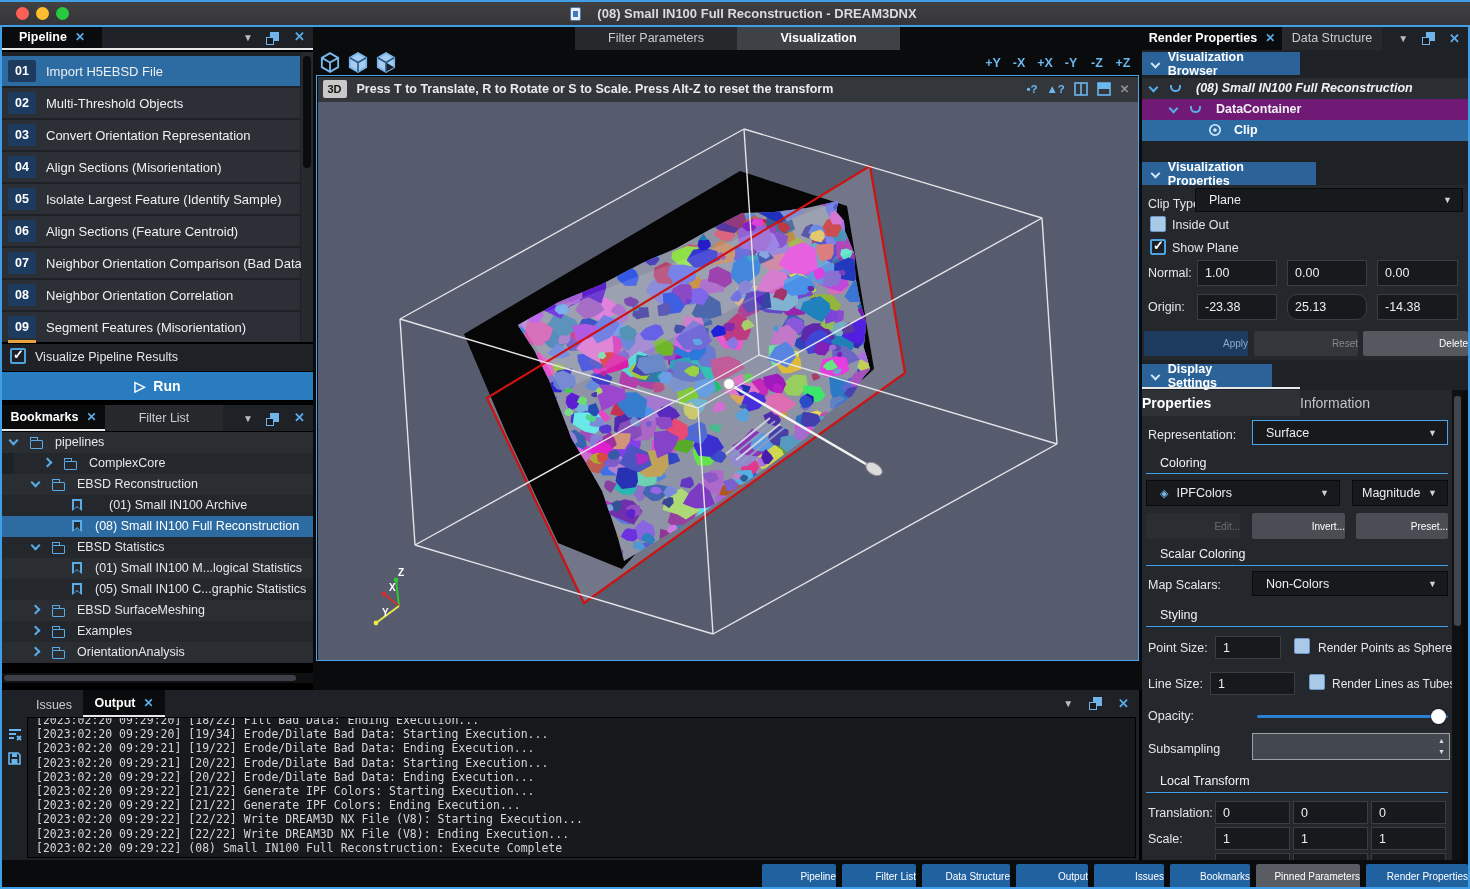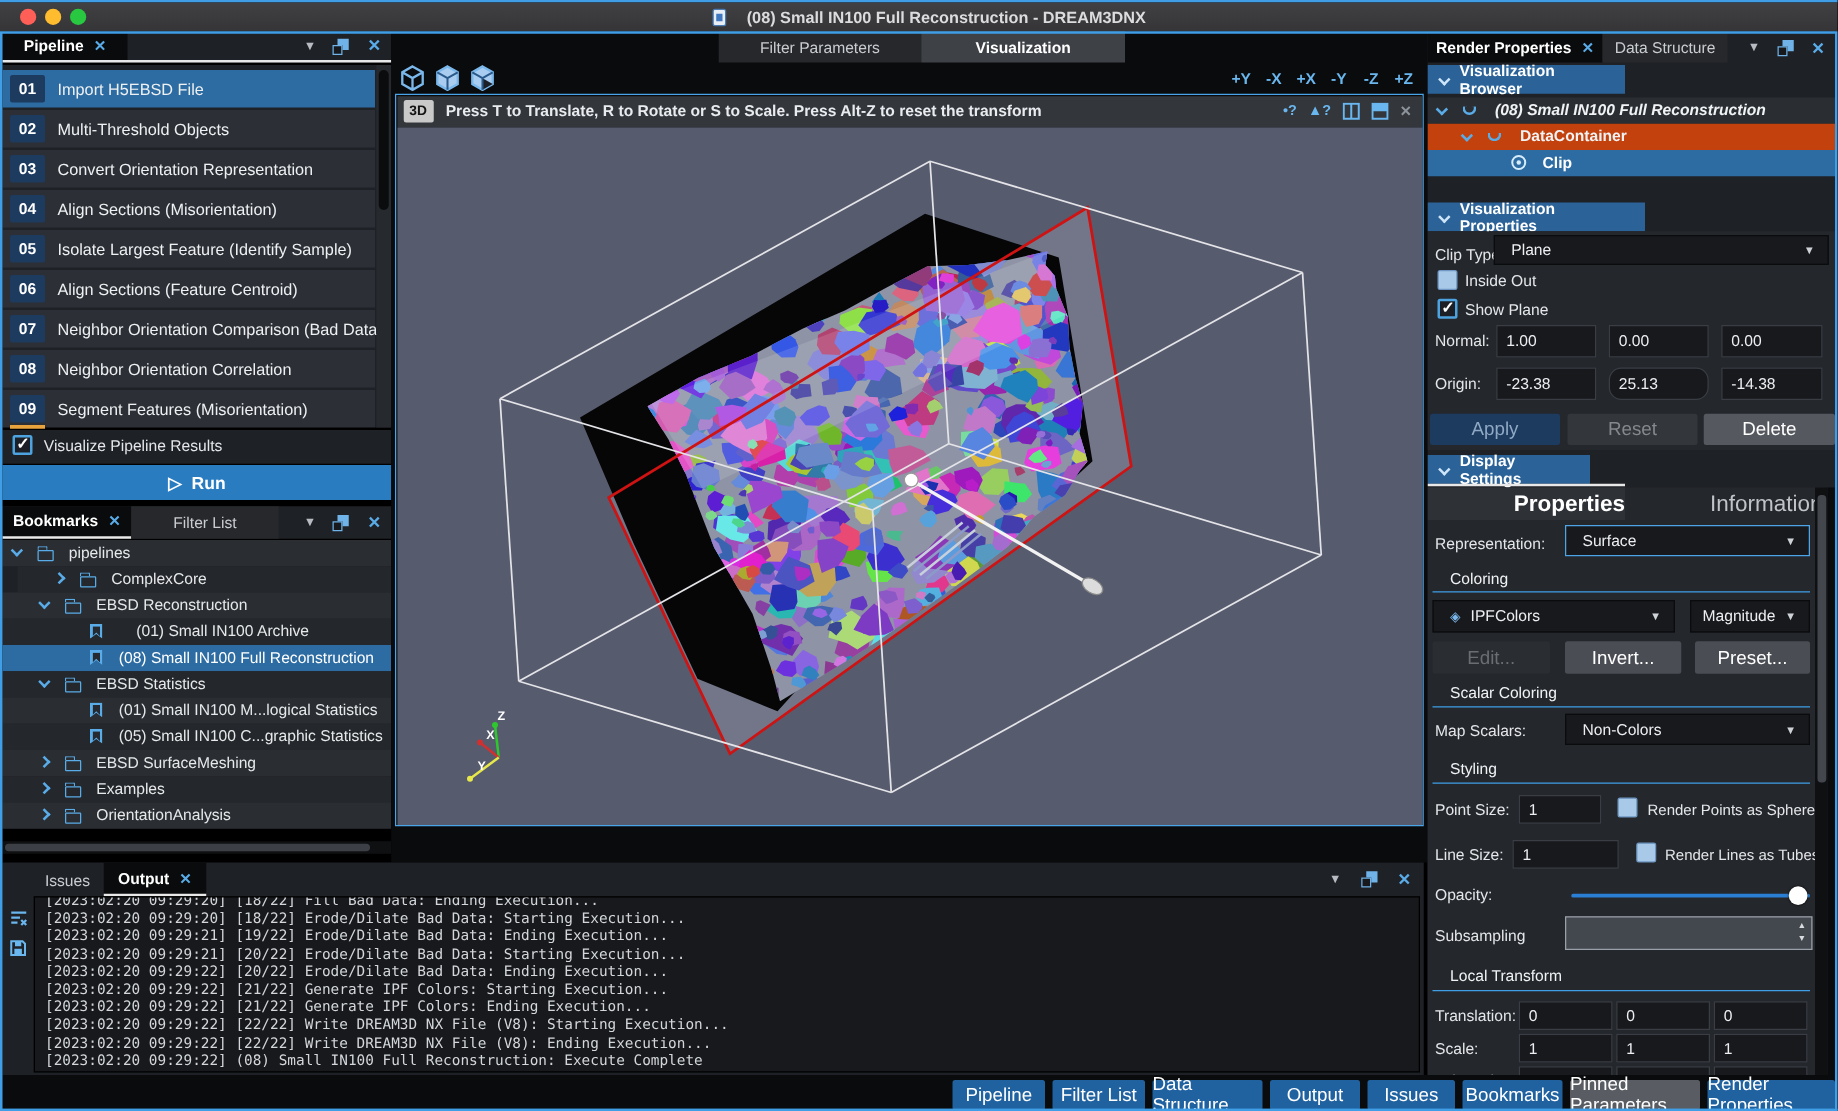--- a/index.html
+++ b/index.html
@@ -47,21 +47,21 @@
   .cb.ck::after { content:"✓"; position:absolute; left:1px; top:-3px; color:#fff; font-size:13px; font-weight:bold; }
 
   .dd { background:#17191c; border:1px solid #0a0b0d; color:#eceef0; font-size:12.5px;
     display:flex; align-items:center; padding:0 10px 0 13px; }
   .dd .dc { margin-left:auto; color:#cfd3d8; font-size:9px; }
   .field { background:#17191c; border:1px solid #3a3e44; color:#eceef0; font-size:12.5px; padding:0 7px;
     font-family:"Liberation Sans",sans-serif; }
   .rlabel { color:#e4e6e9; font-size:12.5px; }
   .sect { color:#f0f2f4; font-size:12.5px; font-weight:normal;margin-left:12px; }
   .bluehr { height:1px; background:#3f9ee6; }
-  .btn { display:flex; align-items:center; justify-content:center; font-size:15px; border-radius:2px; }
+  .btn { display:flex; align-items:center; justify-content:flex-end; font-size:10px; border-radius:2px; }
 
   
   #pipeline-panel { left:2px; top:25px; width:311px; height:662px; background:#000; }
   #pl-tabrow { left:0; top:0; width:311px; height:25px; background:#1e2126; border-bottom:2px solid #e8e8e8; }
   #pl-tab { left:0; top:0; width:100px; height:23px; }
   #pipeline-list { left:0; top:27px; width:311px; height:290px; background:#1e2126; overflow:hidden; }
   .pl-item { position:absolute; left:0; width:298px; height:30px; background:#2c3036; display:flex; align-items:center; }
   .pl-item.sel { background:#2d6ca2; }
   .pl-num { position:absolute; left:6px; width:28px; height:22px; background:#1d3a5f; color:#fff; font-weight:bold;
     font-size:12.5px; display:flex; align-items:center; justify-content:center; border-radius:2px; }
@@ -116,21 +116,21 @@
 
   
   #right-panel { left:1142px; top:25px; width:326px; height:835px; background:#1e2126; overflow:hidden; }
   #rp-tab1 { left:0; top:0; width:140px; height:25px; }
   #rp-tab2 { left:140px; top:0; width:100px; height:25px; background:#26282b; }
   #rp-hdr-icons { position:absolute; right:8px; top:6px; display:flex; gap:14px; align-items:center; }
   .sec-hdr { position:absolute; height:23px; background:#2b6399; display:flex; align-items:center; gap:9px;
     padding:0 12px 0 10px; color:#fff; font-size:12.5px; font-weight:bold; }
   .rb-row { position:absolute; left:0; width:326px; height:21px; }
   .panel-bg { position:absolute; left:0; width:326px; background:#24272c; }
-  .rtab { position:absolute; height:26px; display:flex; align-items:center; justify-content:flex-end; font-size:18px; }
+  .rtab { position:absolute; height:26px; display:flex; align-items:center; justify-content:flex-start; font-size:14px; }
   input.field { position:absolute; }
   .spin { position:absolute; background:#43474e; border:1px solid #9aa0a8; }
   .spin .arr { position:absolute; right:4px; color:#d8dbdf; font-size:7px; line-height:8px; }
   #opacity-track { position:absolute; height:3px; background:#2a7fd4; border-radius:2px; }
   #opacity-knob { position:absolute; width:15px; height:15px; background:#fff; border-radius:50%; box-shadow:0 0 2px #000; }
   #rp-scroll { position:absolute; left:310px; top:365px; width:10px; height:470px; background:#0f1012; }
   #rp-thumb { position:absolute; left:311.5px; top:371px; width:7px; height:230px; background:#43474d; border-radius:3px; }
   #rp-edge { position:absolute; left:320px; top:365px; width:6px; height:470px; background:#0a0b0c; }
 </style>
 </head>
@@ -1091,21 +1091,21 @@
         <path d="M9 8 13 12 M13 8 9 12" stroke="#6ab6ee" stroke-width="1.8"></path>
     </svg>
     <svg class="abs" style="left:6px;top:62px" width="13" height="13" viewBox="0 0 13 13">
       <path d="M1 1 H10 L12 3 V12 H1 Z" fill="none" stroke="#6ab6ee" stroke-width="1.6"></path>
         <rect x="3.5" y="7" width="6" height="5" fill="#6ab6ee"></rect>
         <rect x="4" y="1.5" width="5" height="3.5" fill="#6ab6ee"></rect>
     </svg>
     <div class="abs" id="console">
       <div id="console-inner">
           <div class="cline">[2023:02:20 09:29:20] [18/22] Fill Bad Data: Ending Execution...</div>
-          <div class="cline">[2023:02:20 09:29:20] [18/22] Erode/Dilate Bad Data: Starting Execution...</div>
+          <div class="cline">[2023:02:20 09:29:20] [19/34] Erode/Dilate Bad Data: Starting Execution...</div>
           <div class="cline">[2023:02:20 09:29:21] [19/22] Erode/Dilate Bad Data: Ending Execution...</div>
           <div class="cline">[2023:02:20 09:29:21] [20/22] Erode/Dilate Bad Data: Starting Execution...</div>
           <div class="cline">[2023:02:20 09:29:22] [20/22] Erode/Dilate Bad Data: Ending Execution...</div>
           <div class="cline">[2023:02:20 09:29:22] [21/22] Generate IPF Colors: Starting Execution...</div>
           <div class="cline">[2023:02:20 09:29:22] [21/22] Generate IPF Colors: Ending Execution...</div>
           <div class="cline">[2023:02:20 09:29:22] [22/22] Write DREAM3D NX File (V8): Starting Execution...</div>
           <div class="cline">[2023:02:20 09:29:22] [22/22] Write DREAM3D NX File (V8): Ending Execution...</div>
           <div class="cline">[2023:02:20 09:29:22] (08) Small IN100 Full Reconstruction: Execute Complete</div>
         </div>
     </div>
@@ -1130,21 +1130,21 @@
 
     <div class="sec-hdr" style="left:0;top:27px;width:158px">
       <span class="chev down" style="border-color:#cfe6fa"></span>
       <span>Visualization Browser</span>
     </div>
     <div class="rb-row" style="top:53px;background:#2a2e33">
       <span class="chev down abs" style="left:8px;top:6px"></span>
       <span class="scene-ic abs" style="left:28px;top:7px"></span>
       <span class="abs" style="left:54px;top:3px;color:#f0f2f4;font-size:12.5px;font-style:italic;font-weight:bold">(08) Small IN100 Full Reconstruction</span>
     </div>
-    <div class="rb-row" style="top:74px;background:#c2410c">
+    <div class="rb-row" style="top:74px;background:#701a75">
       <span class="chev down abs" style="left:28px;top:6px"></span>
       <span class="scene-ic abs" style="left:48px;top:7px"></span>
       <span class="abs" style="left:74px;top:3px;color:#f0f2f4;font-size:12.5px;font-weight:bold">DataContainer</span>
     </div>
     <div class="rb-row" style="top:95px;background:#2d6ca2">
       <svg class="abs" style="left:66px;top:3px" width="14" height="14" viewBox="0 0 14 14">
         <circle cx="7" cy="7" r="5.2" fill="none" stroke="#d6ecfc" stroke-width="1.6"></circle>
           <circle cx="7" cy="7" r="1.8" fill="#d6ecfc"></circle>
       </svg>
       <span class="abs" style="left:92px;top:3px;color:#fff;font-size:12.5px;font-weight:bold">Clip</span>

